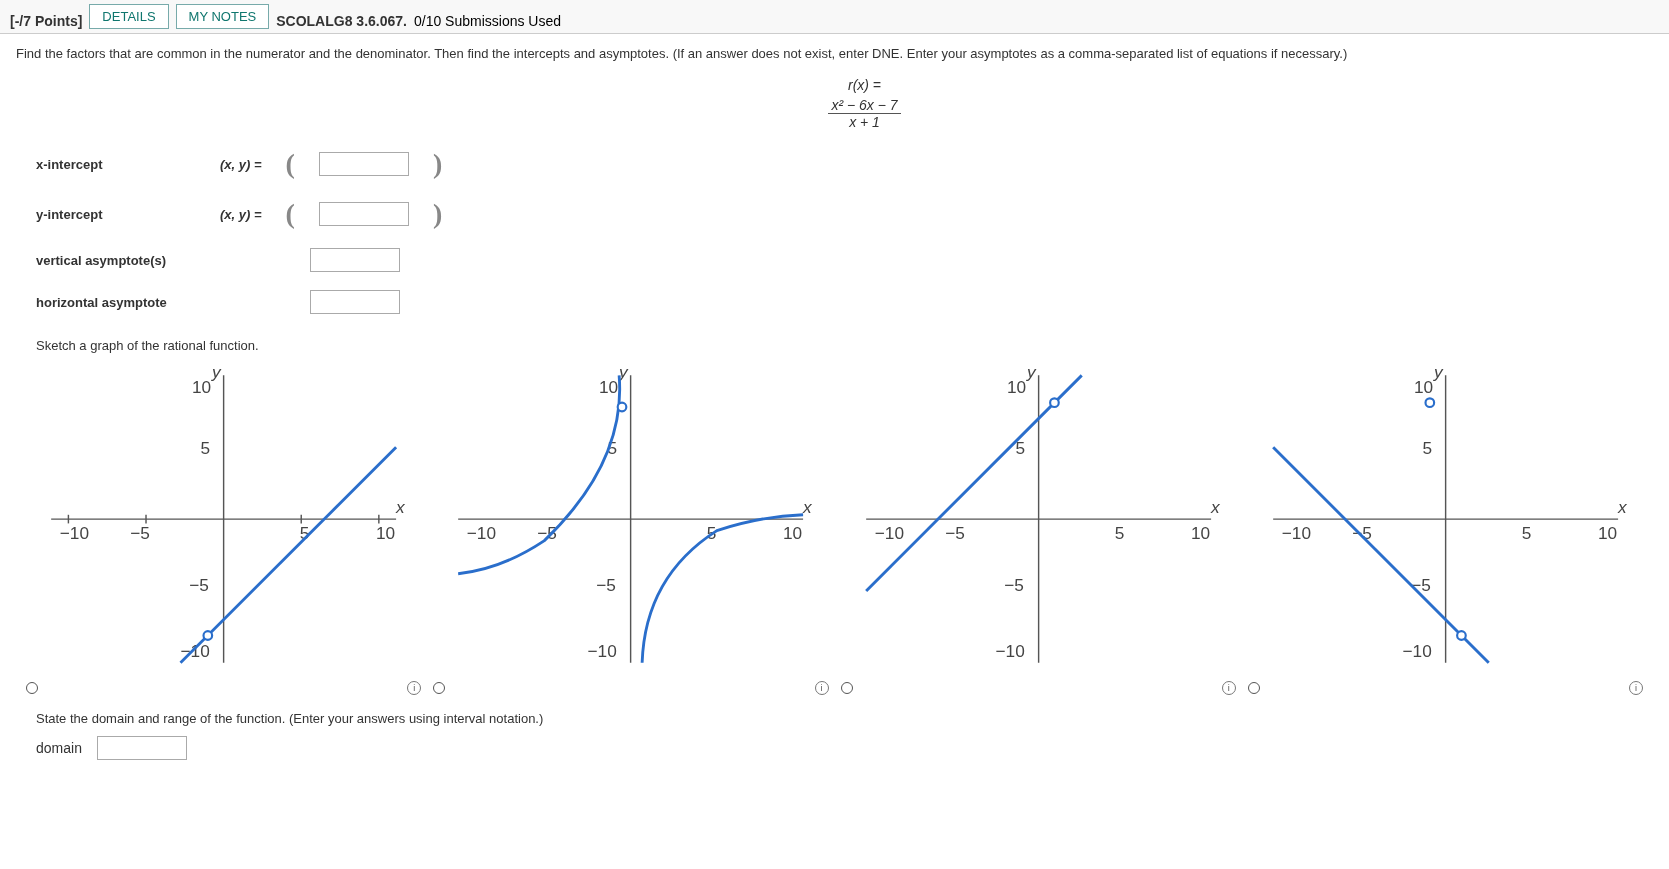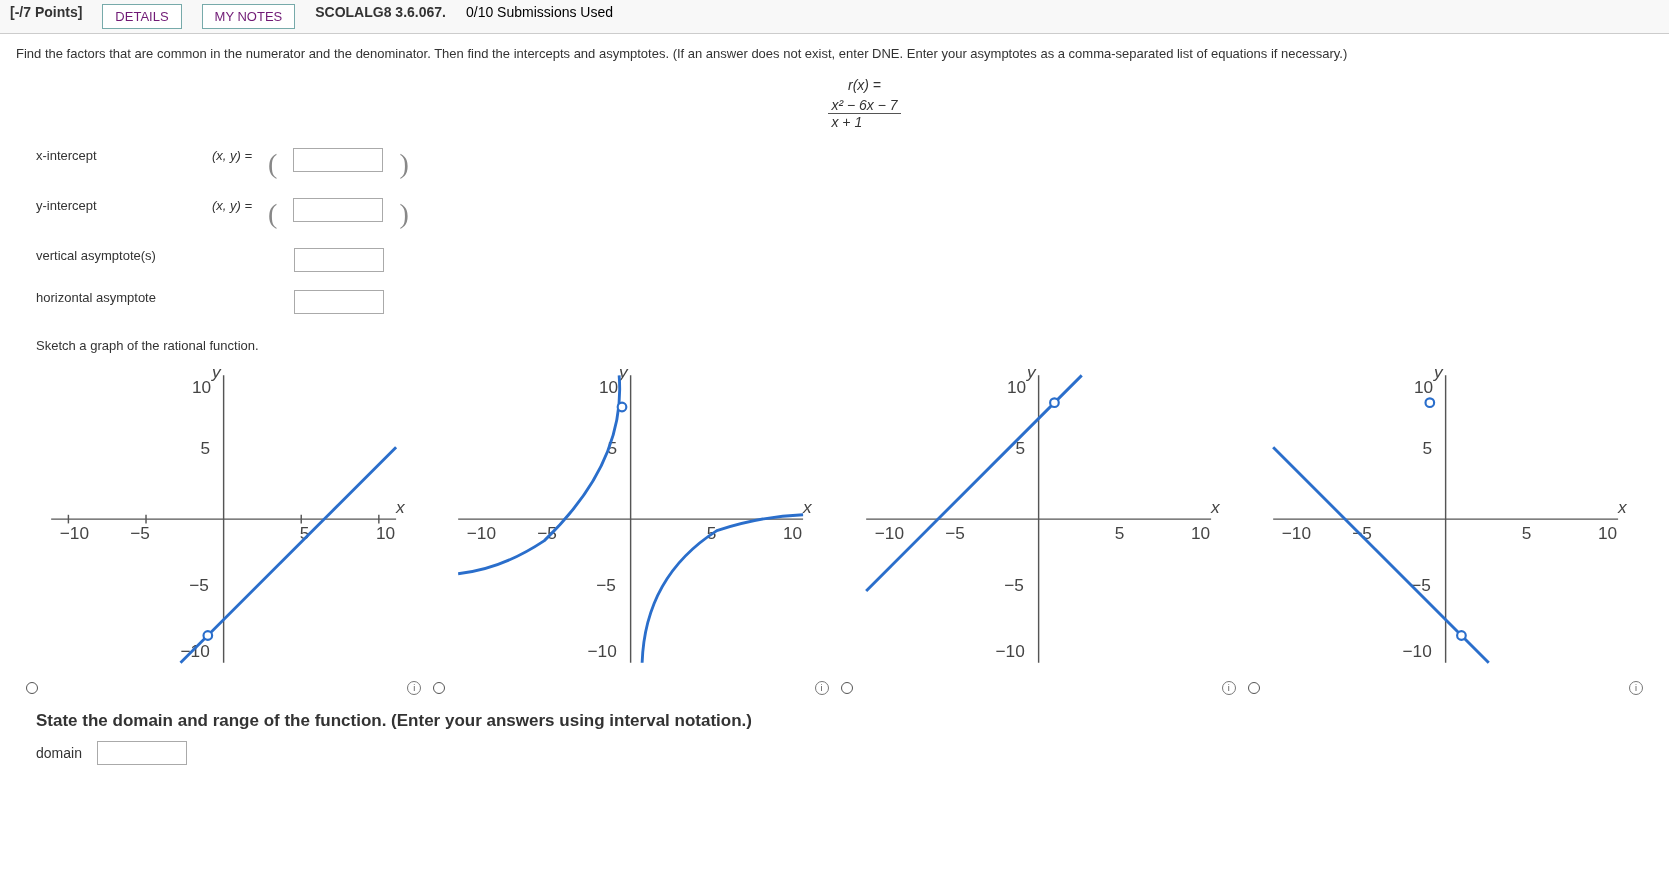--- a/index.html
+++ b/index.html
@@ -1,41 +1,41 @@
 <!DOCTYPE html>
 <html><head>
   <meta charset="utf-8">
   <style>
     * { margin:0; padding:0; box-sizing:border-box; }
     body { font-family: sans-serif; font-size:14px; color:#333; background:#fff; }
-    .header { display:flex; align-items:flex-start; gap:20px; padding:4px 10px; border-bottom:1px solid #ccc; background:#f8f8f8; }
+    .header { display:flex; align-items:flex-end; gap:7px; padding:4px 10px; border-bottom:1px solid #ccc; background:#f8f8f8; }
     .points { font-weight:bold; }
-    .btn { border:1px solid #7aa; background:#fff; color:#701a75; padding:4px 12px; font-size:13px; cursor:pointer; }
+    .btn { border:1px solid #7aa; background:#fff; color:#0f766e; padding:4px 12px; font-size:13px; cursor:pointer; }
     .qid { font-weight:bold; }
     .subs { color:#000000; }
     .body { padding:12px 16px; }
     .prompt { font-size:13px; margin-bottom:16px; }
     .formula { font-style:italic; margin:0 0 18px 60px; display:flex; align-items:center; gap:4px;flex-direction:column; }
     .num { border-bottom:1px solid #555; display:inline-block; padding:0 3px; }
     .den { display:inline-block; padding:0 3px; }
-    .frac { display:inline-flex; flex-direction:column; }
+    .frac { display:inline-flex; flex-direction:column; text-align:center; }
     .rows { display:flex; flex-direction:column; gap:18px; margin-left:20px; }
-    .row { display:flex; align-items:flex-start; gap:16px; }
+    .row { display:flex; align-items:center; gap:24px;font-weight:bold; }
     .row .lbl { width:160px; font-size:13px; }
     .xy { font-style:italic; font-size:13px; }
     .paren { font-size:28px; font-family:Georgia,serif; color:#888; }
     .inbox { border:1px solid #aaa; width:90px; height:24px; background:#fff; display:inline-block; }
     .sketch-label { display:block; margin:24px 0 8px 20px; font-size:13px; }
     .graphs { display:flex; gap:12px; margin:0 10px 16px 10px; align-items:flex-end; }
     .gcell { flex:1; display:flex; flex-direction:column; align-items:center; }
     .graph { width:100%; aspect-ratio:1.25/1; }
     .gctrl { display:flex; align-items:center; gap:4px; width:100%; justify-content:space-between; margin-top:4px; }
     .radio { width:12px; height:12px; border:1px solid #555; border-radius:50%; background:#fff; }
     .info { width:14px; height:14px; border:1px solid #777; border-radius:50%; font-size:9px; display:inline-flex; align-items:center; justify-content:center; color:#555; }
-    .drlbl { margin:14px 0 10px 20px; font-size:17px;font-weight:bold; }
+    .drlbl { margin:14px 0 10px 20px; font-size:13px; }
     .drrow { margin-left:20px; display:flex; align-items:center; gap:1px; margin-bottom:8px; }
     .drrow .l { width:60px; }
     .axis text { font-size:12px; fill:#444; }
     .axis line, .axis path { stroke:#555; stroke-width:1; }
     .tick { stroke:#555; }
     .curve { stroke:#2a6ecb; stroke-width:2; fill:none; }
     .hole { fill:#fff; stroke:#2a6ecb; stroke-width:1.5; }
     .lbl-axis { font-style:italic; font-size:13px; }
   </style>
 </head>

